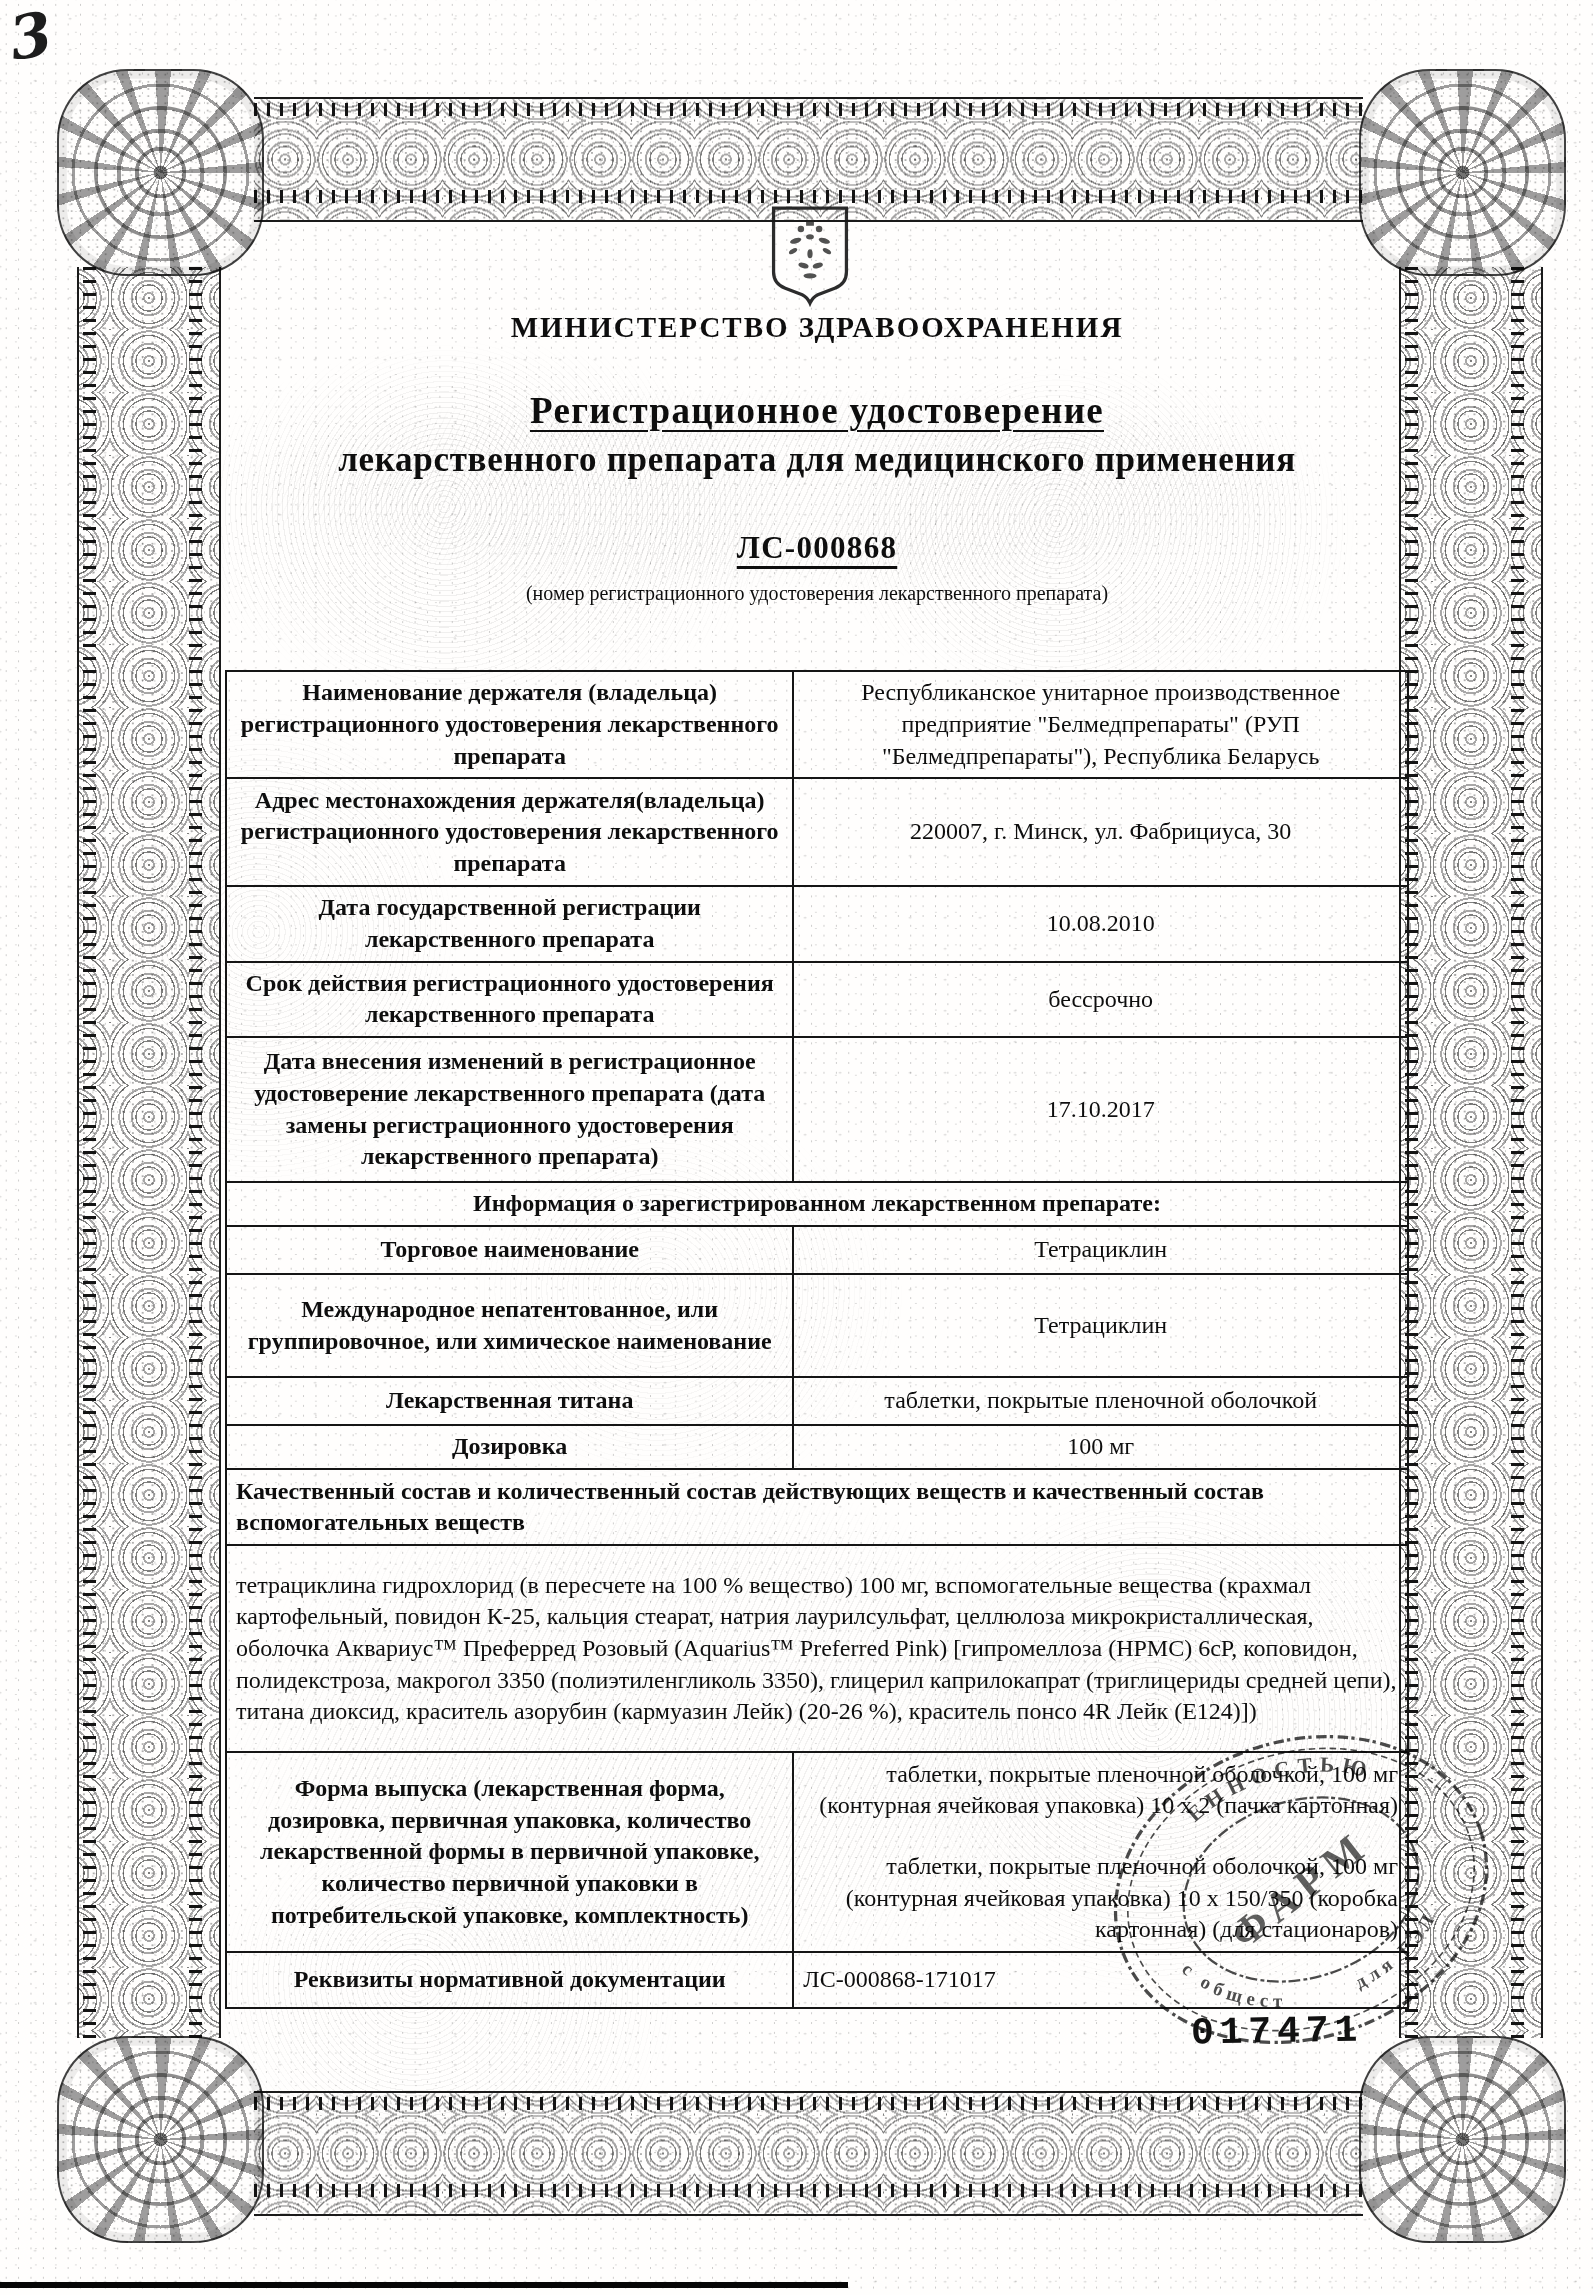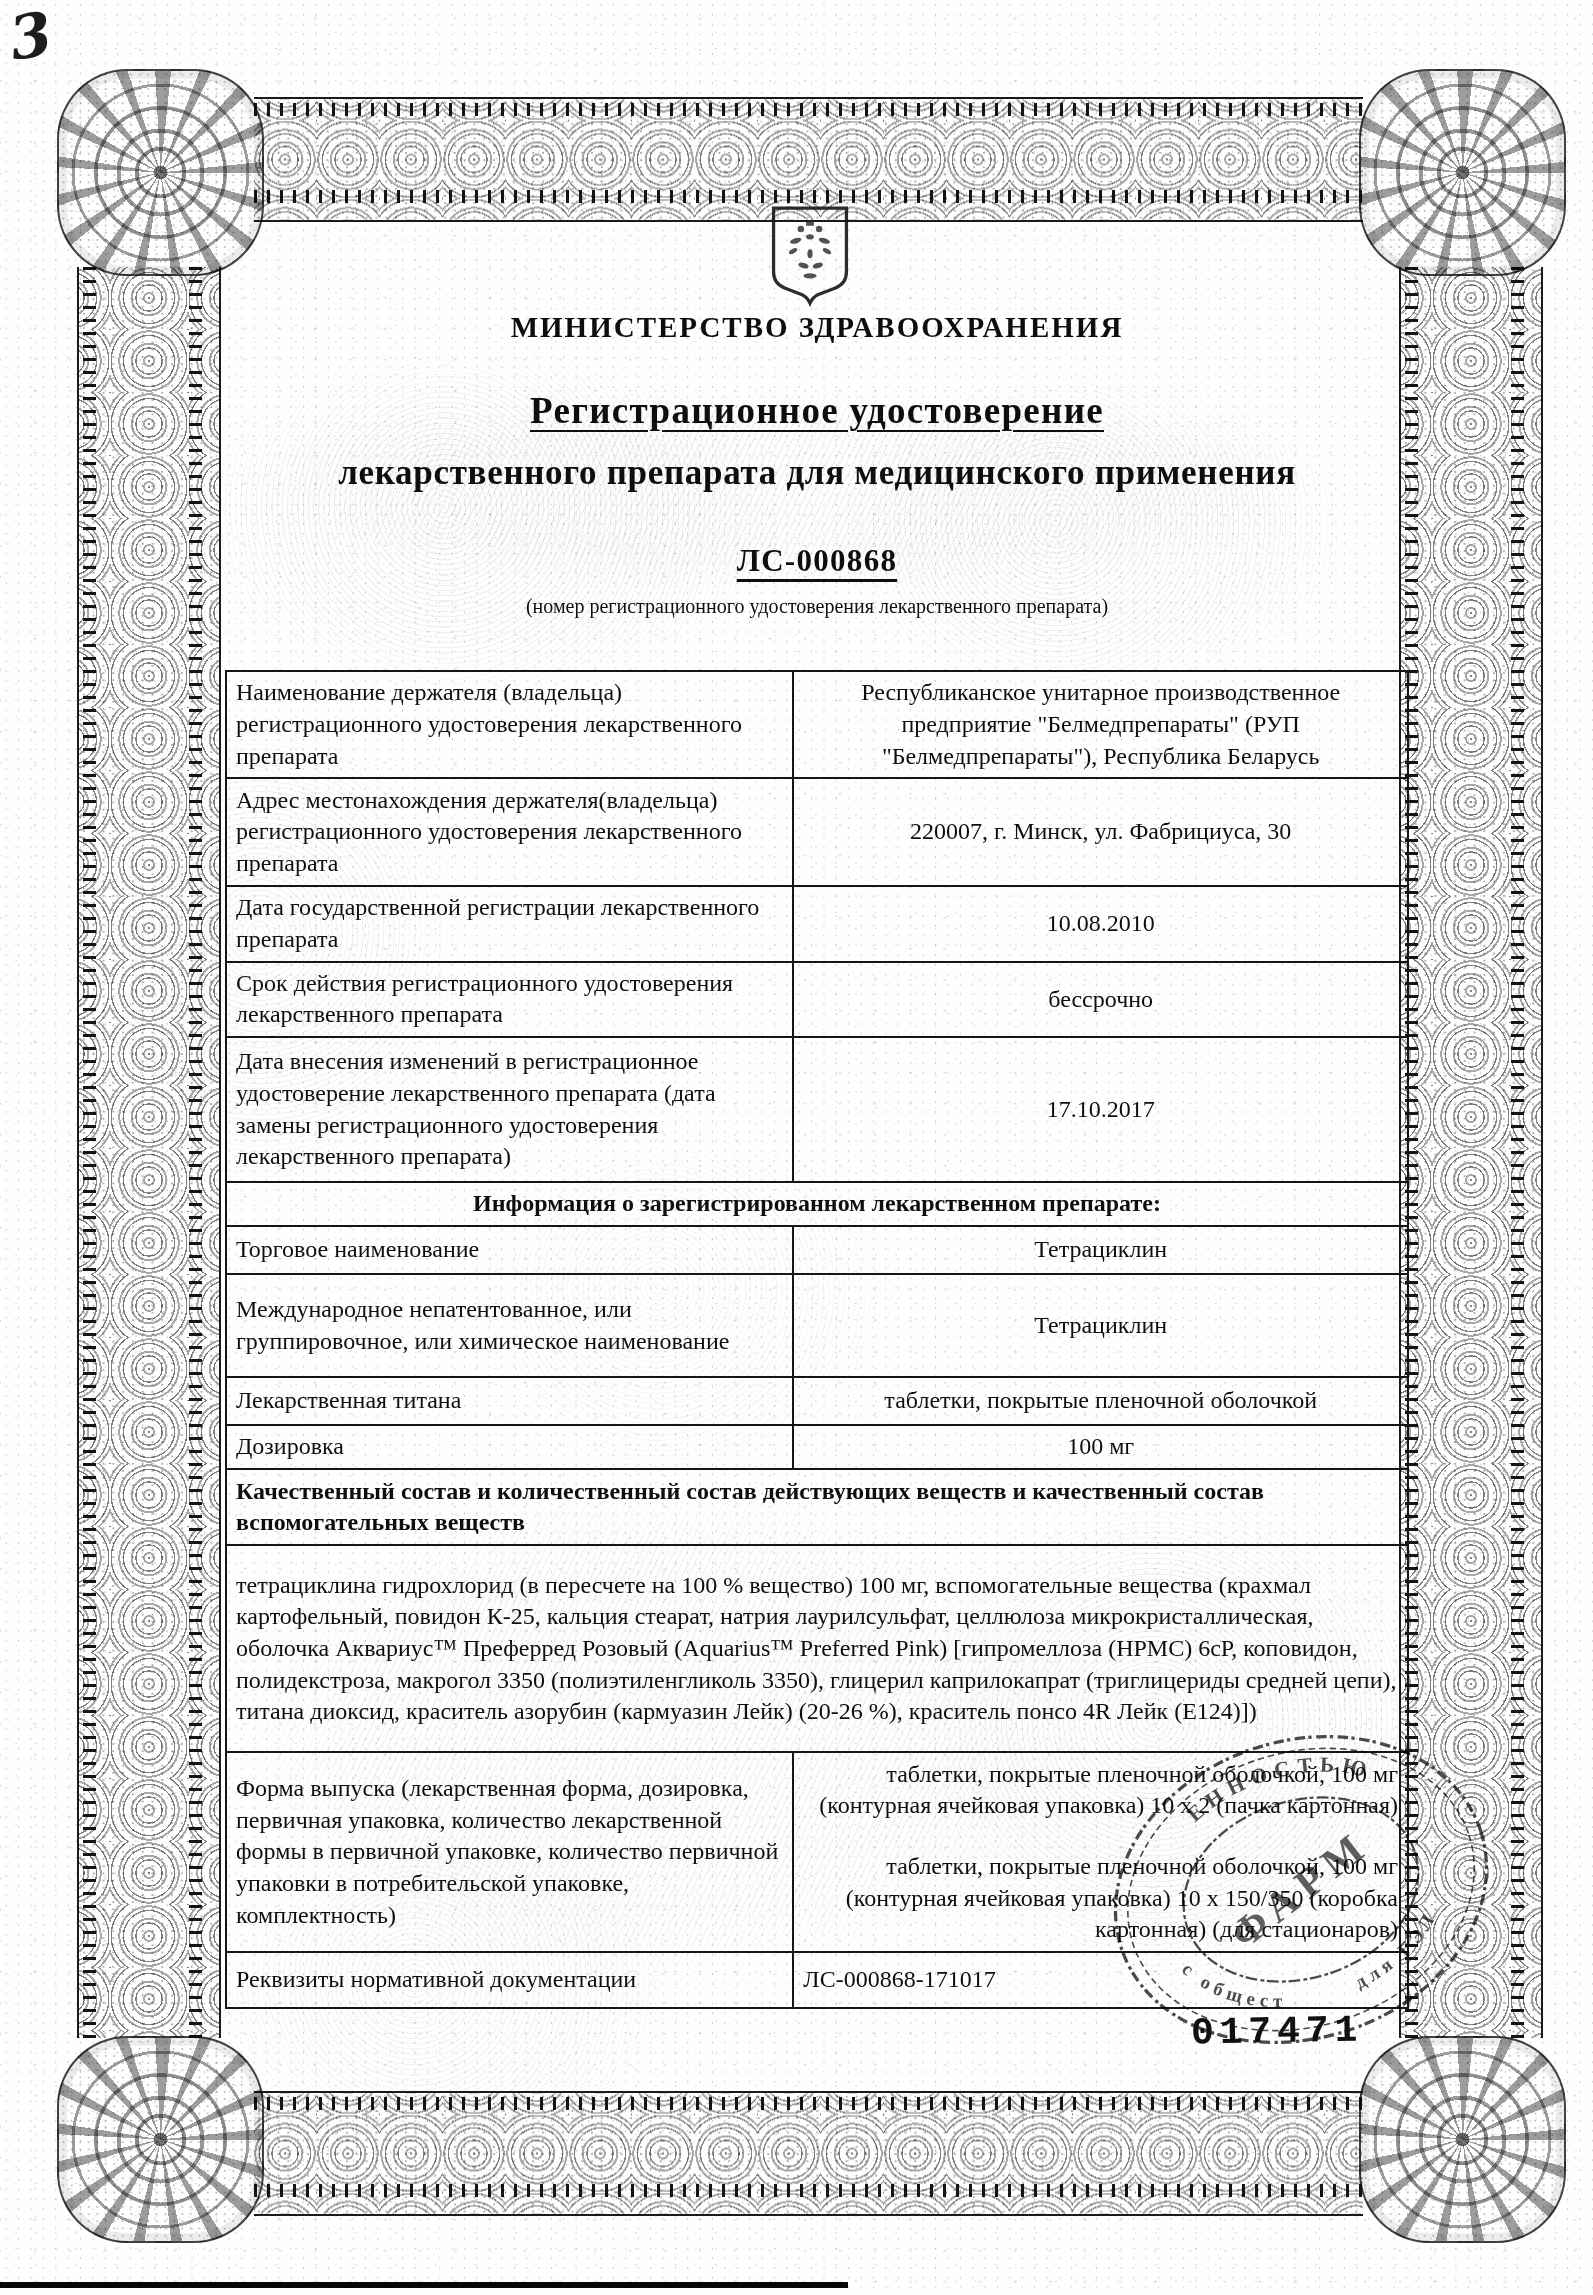--- a/index.html
+++ b/index.html
@@ -69,33 +69,33 @@
   .handwritten{
     position:absolute;left:10.4px;top:1.3px;z-index:4;
     font-family:"DejaVu Serif", serif;font-style:italic;font-weight:bold;
     font-size:60px;transform:rotate(-9deg);color:#1d1d1d;
   }
   .emblem{position:absolute;left:767px;top:203px;z-index:4;opacity:.9;}
   .header-zone{position:absolute;left:225px;top:309px;width:1184px;z-index:4;text-align:center;}
   .ministry{font-size:29px;font-weight:bold;letter-spacing:2px;line-height:1.28;}
   .doc-title-1{margin-top:43px;font-size:37px;font-weight:bold;letter-spacing:1.3px;
     text-decoration:underline;text-decoration-thickness:2px;text-underline-offset:6.5px;}
-  .doc-title-2{margin-top:21px;font-size:35px;font-weight:bold;letter-spacing:0.7px;}
+  .doc-title-2{margin-top:8px;font-size:35px;font-weight:bold;letter-spacing:0.7px;}
   .reg-number{margin-top:50px;font-size:31px;font-weight:bold;letter-spacing:1.3px;
     text-decoration:underline;text-decoration-thickness:3.3px;text-underline-offset:7.8px;}
   .reg-caption{margin-top:15.7px;font-size:20px;}
   
   table.cert{
     position:absolute;left:225px;top:670px;width:1184px;z-index:4;
     border-collapse:collapse;table-layout:fixed;
     font-size:24px;line-height:1.32;
   }
   table.cert td{border:2.6px solid #151515;vertical-align:middle;padding:5.2px 9px;}
   col.c1{width:48%;} col.c2{width:52%;}
-  td.lbl{font-weight:normal;text-align:left;border-radius:6px;}
+  td.lbl{font-weight:bold;text-align:center;border-radius:6px;}
   td.val{text-align:center;font-weight:normal;}
   td.sec{font-weight:bold;text-align:center;}
   td.sec2{font-weight:bold;text-align:left;}
   td.comp{font-weight:normal;text-align:left;vertical-align:top;padding-top:10.4px;}
   td.vleft{text-align:left;}
   td.vtop{vertical-align:top;text-align:right;padding-top:9px;}
   .h150{height:98px}.h152{height:99px}.h108{height:70px}.h122{height:60px}
   .h222{height:145px}.h60{height:39px}.h70{height:48px}.h158{height:103px}
   .h74{height:48px}.h68{height:44px}.h116{height:76px}.h318{height:207px}
   .h268{height:175px}.h86{height:56px}

